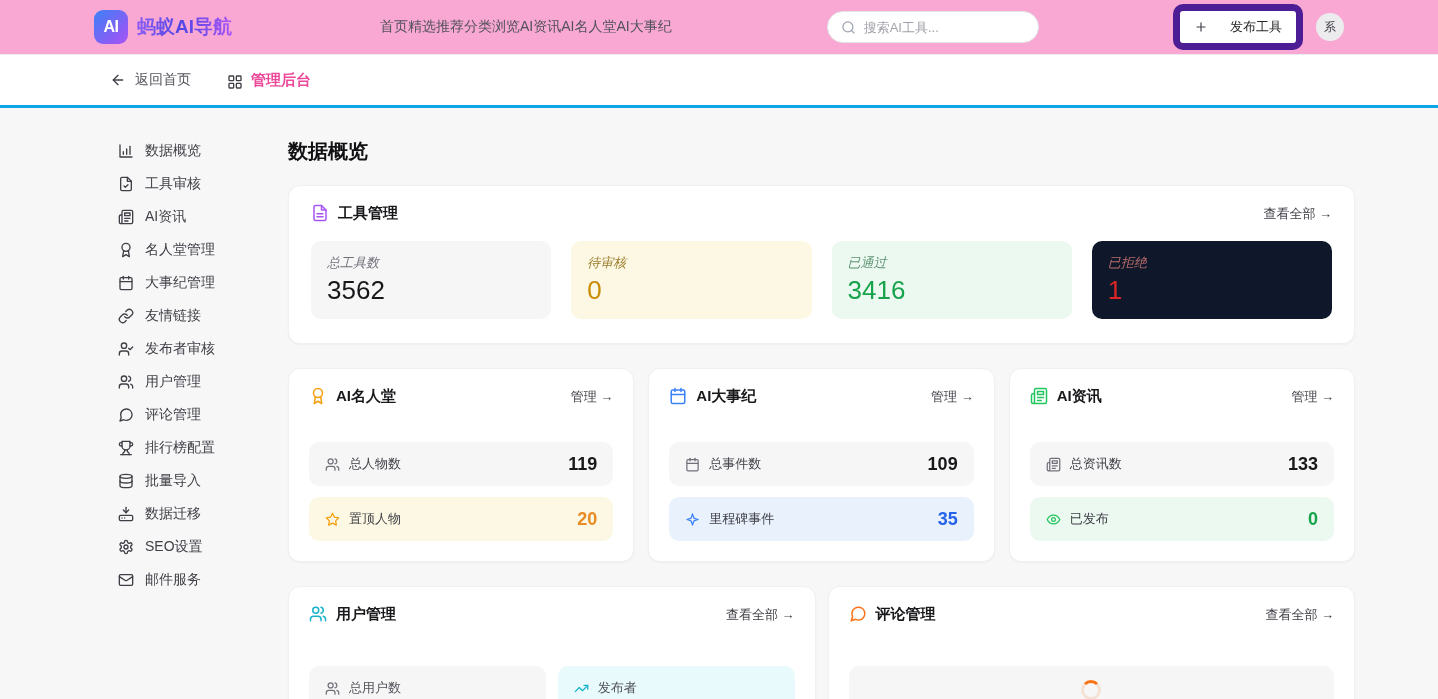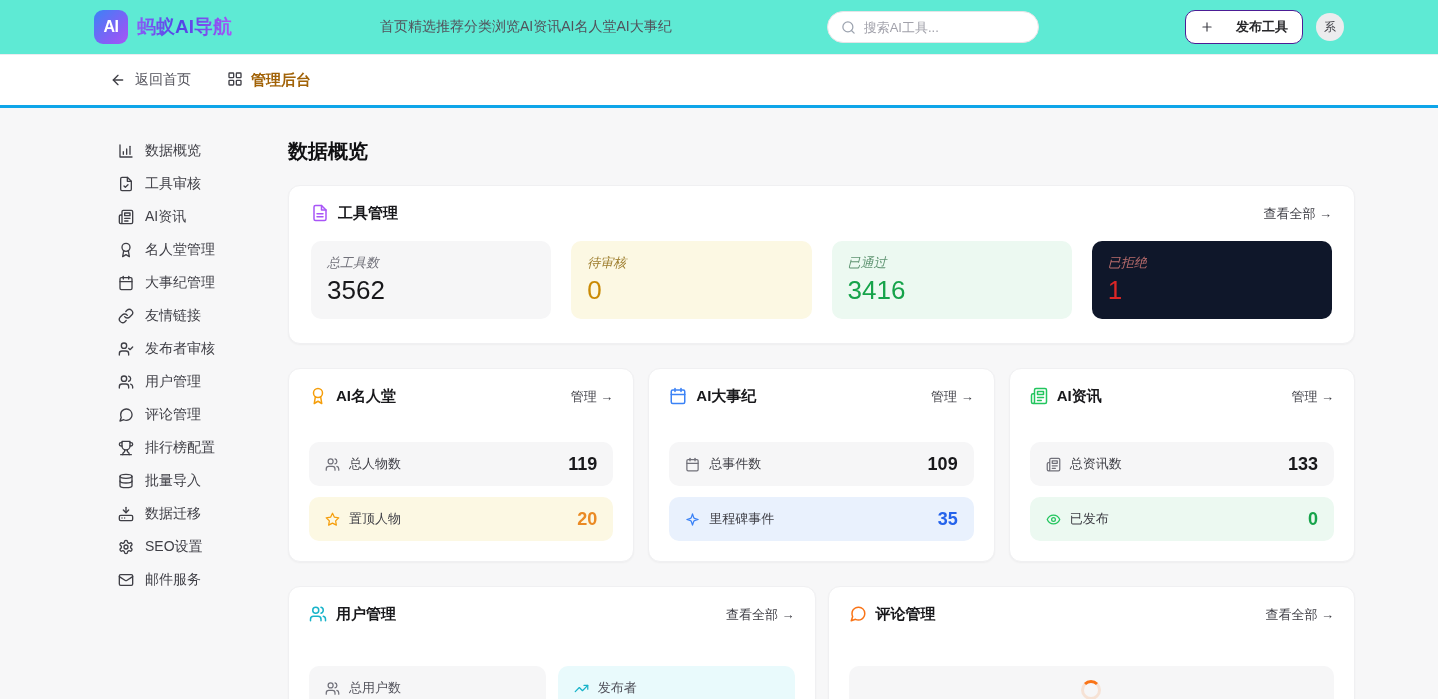--- a/index.html
+++ b/index.html
@@ -11,50 +11,50 @@
   
   .ic { display:inline-flex; align-items:center; justify-content:center; flex:0 0 auto; }
   .ic svg { width:100%; height:100%; display:block; }
   .s14{width:14px;height:14px} .s15{width:15px;height:15px} .s16{width:16px;height:16px}
   .s18{width:18px;height:18px}
   .c-dark{color:#3f3f46} .c-grey{color:#9ca3af} .c-midgrey{color:#71717a}
   .c-purple{color:#a855f7} .c-orange{color:#f59e0b} .c-blue{color:#3b82f6}
   .c-green{color:#22c55e} .c-cyan{color:#17b3c9} .c-orangechat{color:#f97316}
 
   
-  .topbar { height:55px; background:#5eead4; border-bottom:1px solid #ececf0;
+  .topbar { height:55px; background:#f9a8d4; border-bottom:1px solid #ececf0;
     display:flex; align-items:center; padding:0 94px; }
   .logo { display:flex; align-items:center; gap:9px; cursor:pointer; }
   .logo-mark {
     width:34px; height:34px; border-radius:9px; display:flex; align-items:center; justify-content:center;
     background:linear-gradient(135deg,#3b82f6,#8b5cf6 70%,#a855f7);
     color:#fff; font-weight:bold; font-size:16px; letter-spacing:-.5px;
   }
   .logo-text { font-size:19px; font-weight:bold;
     background:linear-gradient(90deg,#8b5cf6,#4f46e5 45%,#a855f7);
     -webkit-background-clip:text; background-clip:text; color:transparent; }
   .mainnav { display:flex; margin-left:148px; }
   .mainnav a { color:#52525b; text-decoration:none; font-size:14px; white-space:nowrap; }
   .searchbox { margin-left:155px; width:212px; height:32px; border:1px solid #e4e4e7;
     border-radius:9999px; background:#fff; display:flex; align-items:center; gap:8px; padding:0 13px; }
   .searchbox input { border:none; outline:none; font-size:13px; width:100%; color:#3f3f46;
     font-family:inherit; background:transparent; }
   .searchbox input::placeholder { color:#a1a1aa; }
   .top-right { margin-left:auto; display:flex; align-items:center; gap:13px; }
-  .publish-btn { display:flex; align-items:center; gap:22px; border:1px solid #4c1d95;
+  .publish-btn { display:flex; align-items:center; gap:22px; border:7px solid #4c1d95;
     background:#fff; border-radius:10px; padding:7px 14px; font-size:13px; color:#27272a;
-    cursor:pointer; font-family:inherit; white-space:nowrap;font-weight:bold; }
+    cursor:pointer; font-family:inherit; white-space:nowrap; }
   .avatar { width:28px; height:28px; border-radius:50%; background:#ececee; color:#3f3f46;
     display:flex; align-items:center; justify-content:center; font-size:12px; cursor:pointer; }
 
   
   .subheader { height:53px; background:#fff; border-bottom:3px solid #0ea5e9;
     display:flex; align-items:center; padding:0 110px; gap:36px; }
   .back-link { display:flex; align-items:center; gap:9px; color:#52525b; font-size:14px; cursor:pointer; }
-  .admin-title { display:flex; align-items:flex-start; gap:8px; color:#a16207; font-size:15px; font-weight:bold; }
+  .admin-title { display:flex; align-items:flex-end; gap:8px; color:#ec4899; font-size:15px; font-weight:bold; }
 
   
   .content { display:flex; padding-left:118px; }
   .sidebar { width:170px; padding-top:32px; }
   .side-item { display:flex; align-items:center; gap:11px; height:21px; margin-bottom:12px;
     color:#3f3f46; font-size:14px; cursor:pointer; white-space:nowrap; }
   .main { flex:1; padding:30px 83px 0 0; }
   .page-title { font-size:20px; font-weight:bold; margin-bottom:20px; color:#111113; }
 
   .card { background:#fff; border:1px solid #f0f0f2; border-radius:12px;

